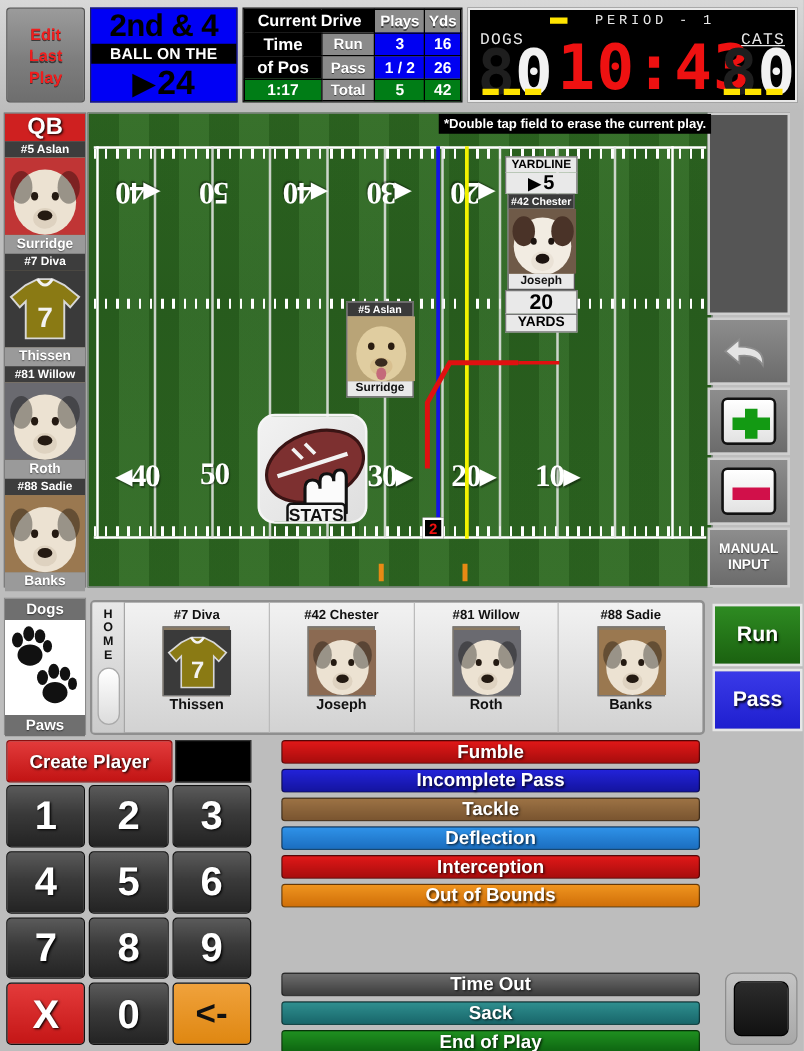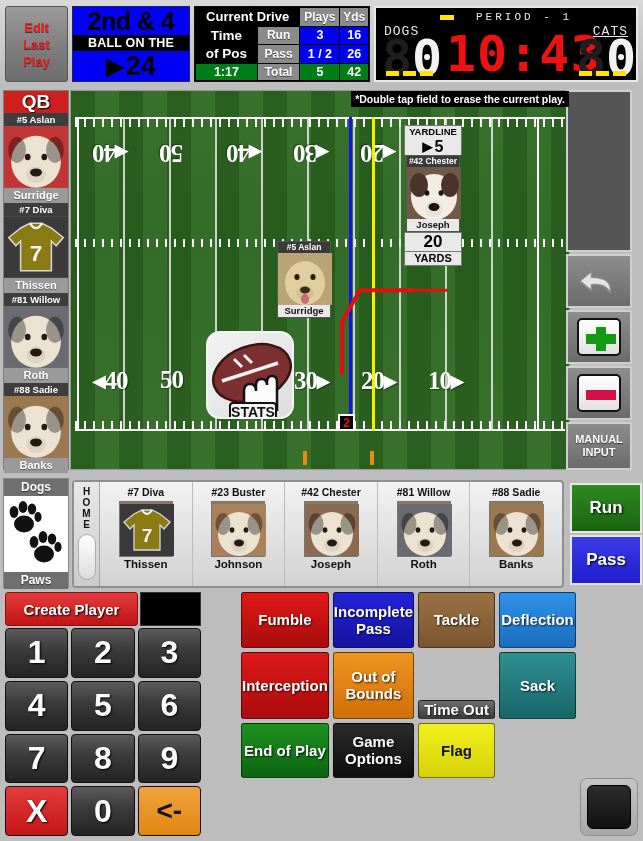--- a/index.html
+++ b/index.html
@@ -193,22 +193,22 @@
            display: grid; grid-template-columns: repeat(3,1fr); grid-template-rows: repeat(4,1fr);
            gap: 3px; }
   .key { background: linear-gradient(#5a5a5a,#3a3a3a 45%,#232323);
          border: 1px solid #111; border-radius: 4px; color: #fff;
          font-size: 32px; font-weight: bold; display:flex; align-items:center;
          justify-content:center; text-shadow: 1px 1px 2px #000;}
   .key.red   { background: linear-gradient(#e43b3b,#c41616); }
   .key.orange{ background: linear-gradient(#f0a23c,#df8711); color: #111; text-shadow:none; font-size: 28px;}
 
   
-  .actions { position: absolute; left: 206px; top: 592px; width: 370px; height: 246px;
-             display: grid; grid-template-columns: repeat(4,1fr); grid-template-rows: repeat(4,1fr);
+  .actions { position: absolute; left: 190px; top: 592px; width: 370px; height: 246px;
+             display: grid; grid-template-columns: repeat(1,1fr); grid-template-rows: repeat(4,1fr);
              gap: 4px; padding-left: 35px; }
   .act { border: 1px solid rgba(0,0,0,.5); border-radius: 3px; color: #fff;
          font-weight: bold; font-size: 15px; display: flex; align-items: center;
          justify-content: center; text-align: center; text-shadow: 1px 1px 2px rgba(0,0,0,.8); }
   .blackbox { position: absolute; left: 580px; top: 778px; width: 58px; height: 58px;
               background: linear-gradient(#c4c4c4,#a8a8a8); border-radius: 7px;
               border: 1px solid #8d8d8d; display:flex; align-items:center; justify-content:center;}
   .blackbox i { display:block; width: 44px; height: 44px; border-radius: 6px;
                 background: linear-gradient(#2c2c2c,#111); border: 1px solid #000; }
 </style>
@@ -529,34 +529,20 @@
           <div class="rname">#7 Diva</div>
           <div class="rpic"><svg viewBox="0 0 54 52" width="54" height="56" aria-hidden="true">
               <rect width="54" height="52" fill="#3a3a3a"></rect>
               <path d="M14 10 L22 6 L32 6 L40 10 L50 18 L44 25 L40 21 L40 46 L14 46 L14 21 L10 25 L4 18 Z" fill="#8a7a14" stroke="#d8d8d8" stroke-width="1.3"></path>
               <path d="M22 6 q5 8 10 0" fill="none" stroke="#f2f2f2" stroke-width="2"></path>
               <text x="27" y="38" font-family="Liberation Sans, sans-serif" font-size="19" font-weight="bold" fill="#f2f2f2" text-anchor="middle">7</text>
             </svg></div>
           <div class="rlast">Thissen</div>
         </div>
         <div class="rp">
-          <div class="rname">#23 Buster</div>
-          <div class="rpic"><svg viewBox="0 0 54 52" width="54" height="56" aria-hidden="true">
-              <rect width="54" height="52" fill="#a8805a"></rect>
-              <ellipse cx="27" cy="30" rx="21" ry="22" fill="#ece2d2"></ellipse>
-              <ellipse cx="11" cy="20" rx="7.5" ry="11" fill="rgba(0,0,0,.35)"></ellipse>
-              <ellipse cx="43" cy="20" rx="7.5" ry="11" fill="rgba(0,0,0,.35)"></ellipse>
-              <ellipse cx="27" cy="41" rx="8" ry="7" fill="#ded2c0"></ellipse>
-              <ellipse cx="27" cy="39" rx="5" ry="3.4" fill="#241a12"></ellipse>
-              <ellipse cx="20" cy="26" rx="2.4" ry="2.8" fill="#241a12"></ellipse>
-              <ellipse cx="34" cy="26" rx="2.4" ry="2.8" fill="#241a12"></ellipse>
-            </svg></div>
-          <div class="rlast">Johnson</div>
-        </div>
-        <div class="rp">
           <div class="rname">#42 Chester</div>
           <div class="rpic"><svg viewBox="0 0 54 52" width="54" height="56" aria-hidden="true">
               <rect width="54" height="52" fill="#8b6a52"></rect>
               <ellipse cx="27" cy="30" rx="21" ry="22" fill="#ece2d2"></ellipse>
               <ellipse cx="11" cy="20" rx="7.5" ry="11" fill="rgba(0,0,0,.35)"></ellipse>
               <ellipse cx="43" cy="20" rx="7.5" ry="11" fill="rgba(0,0,0,.35)"></ellipse>
               <ellipse cx="27" cy="41" rx="8" ry="7" fill="#ded2c0"></ellipse>
               <ellipse cx="27" cy="39" rx="5" ry="3.4" fill="#241a12"></ellipse>
               <ellipse cx="20" cy="26" rx="2.4" ry="2.8" fill="#241a12"></ellipse>
               <ellipse cx="34" cy="26" rx="2.4" ry="2.8" fill="#241a12"></ellipse>

